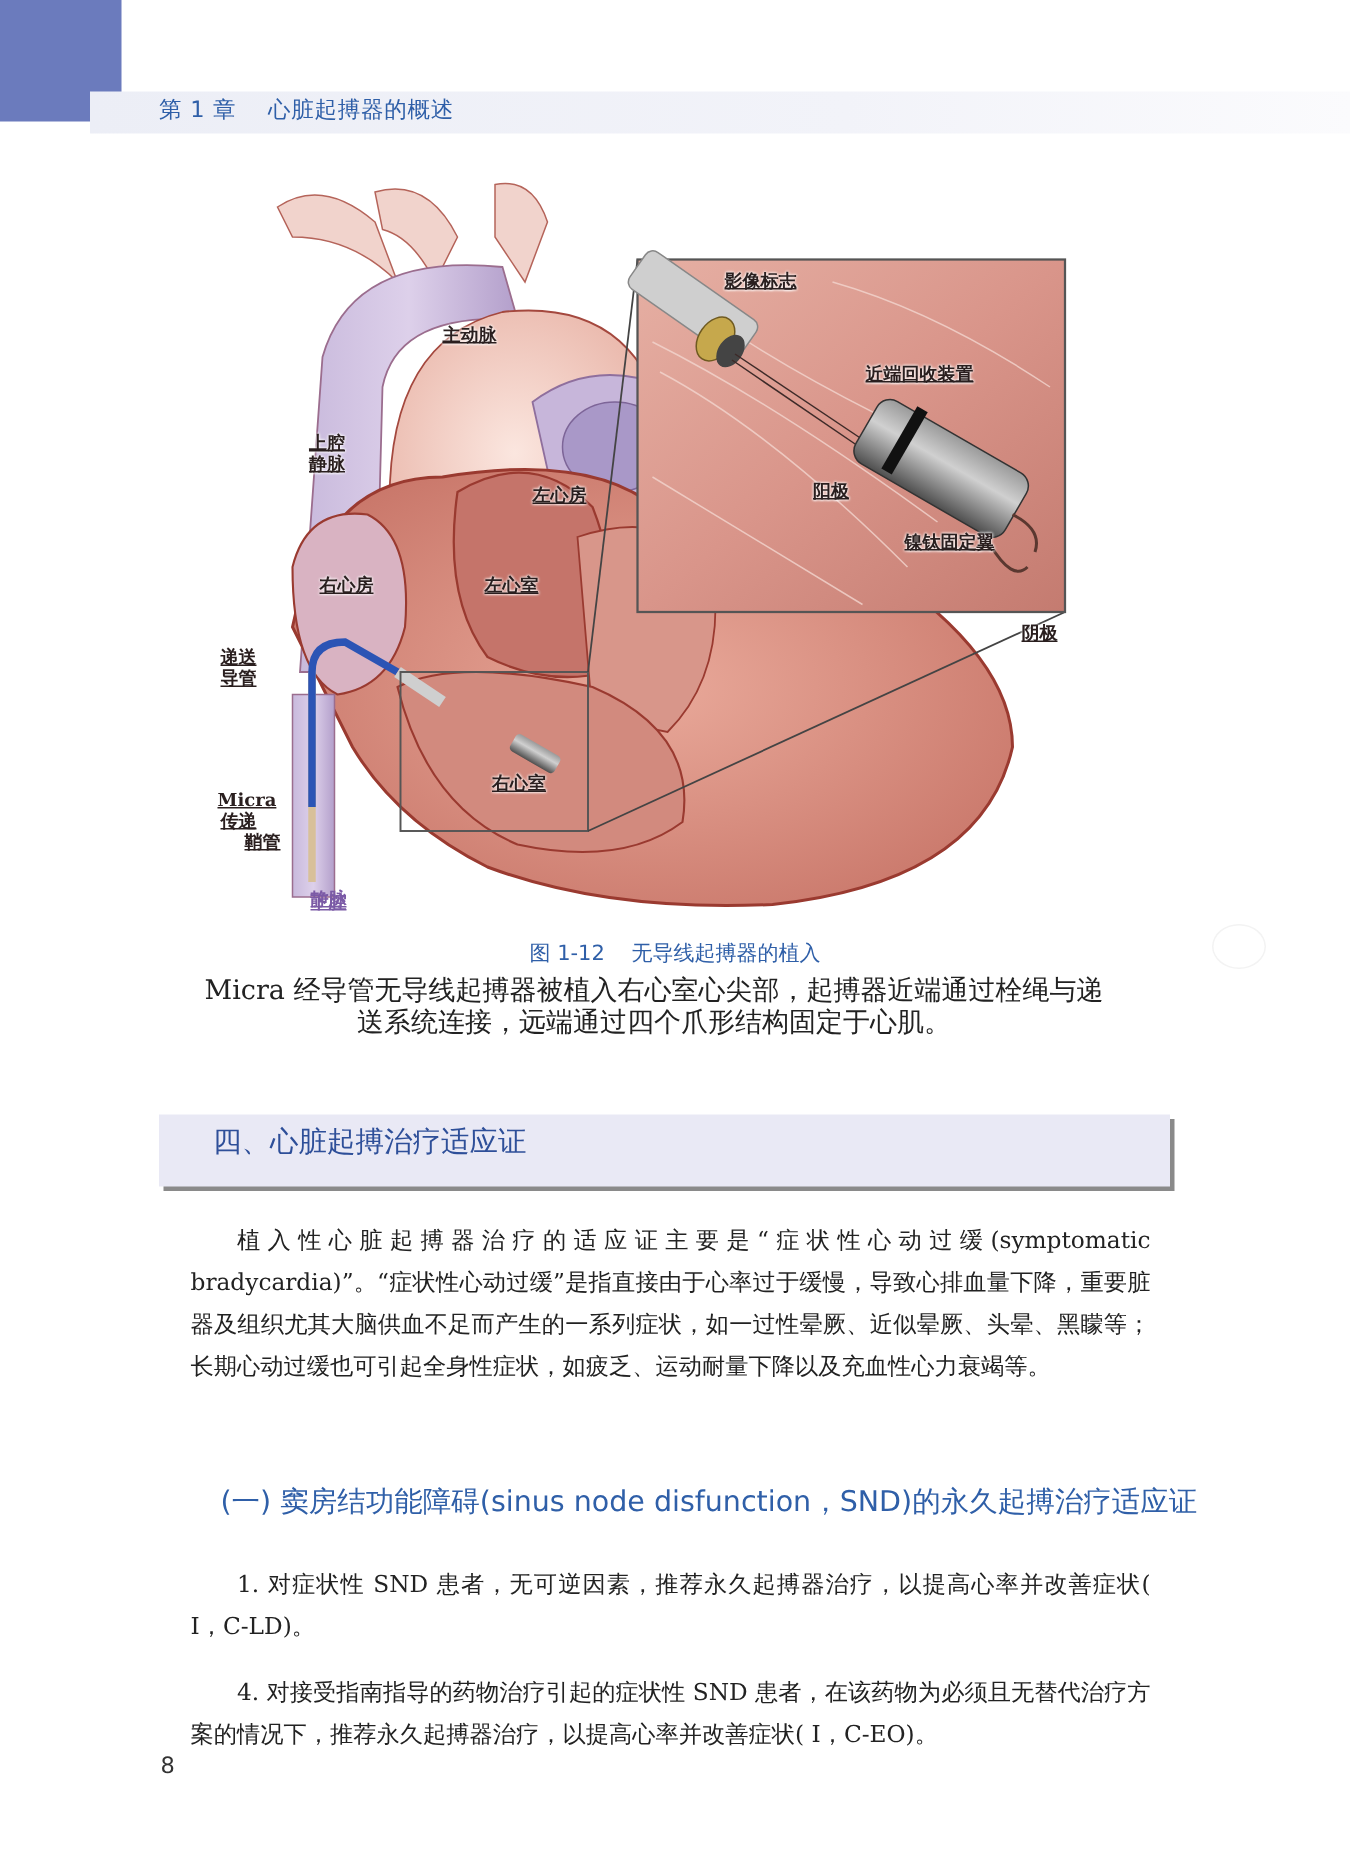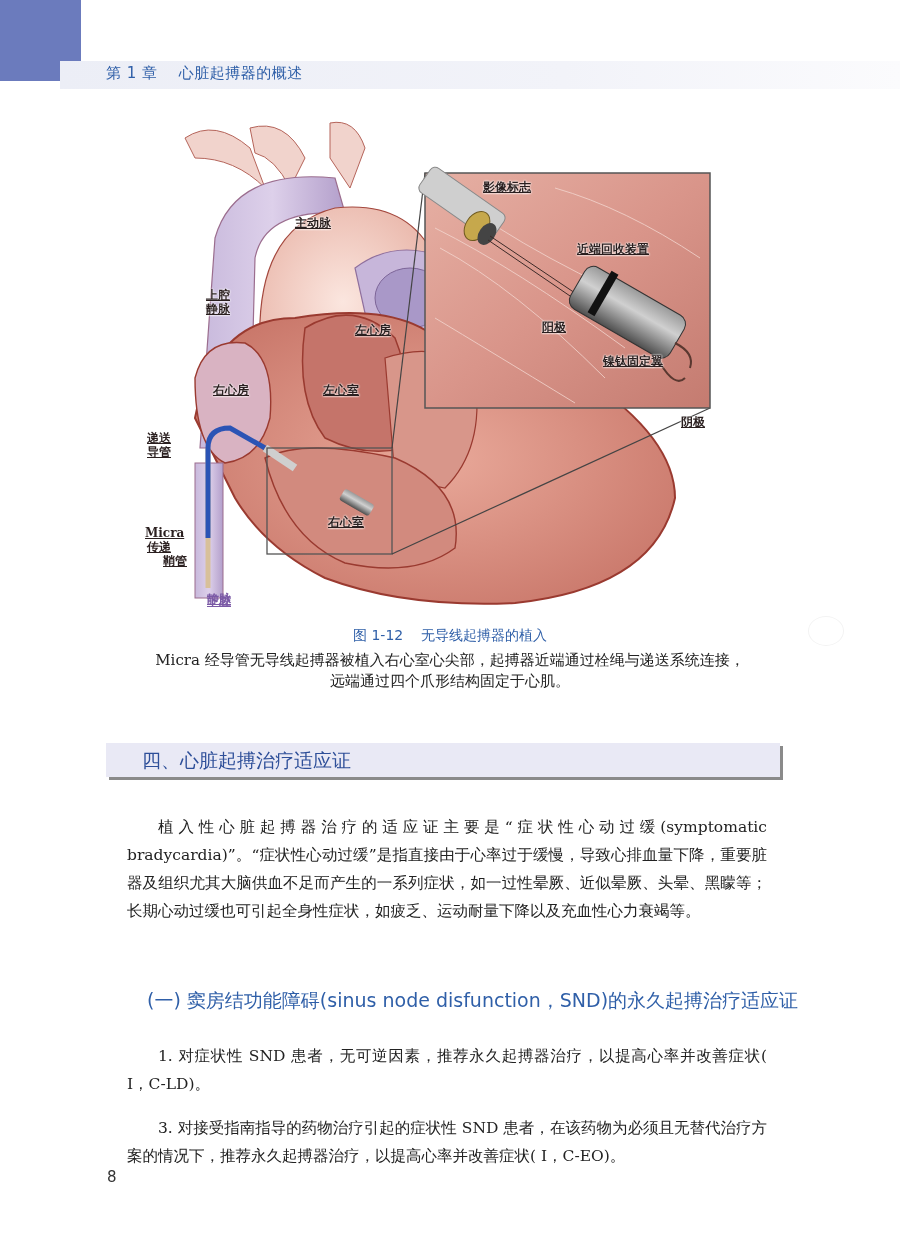--- a/index.html
+++ b/index.html
@@ -38,27 +38,27 @@
       text-decoration: underline;
     }
     .fig-label.purple { color: #7b5aa6; text-shadow: none; }
 
     .caption-title {
       position: absolute; left: 0; width: 900px; top: 627px; text-align: center;
       font-family: "DejaVu Sans", "Liberation Sans", sans-serif;
       font-size: 14px; color: #2f5fa8; white-space: pre;
     }
     .caption-text {
-      position: absolute; left: 150px; width: 600px; top: 650px;
-      text-align: center; font-size: 15px; line-height: 21px; color: #222;
+      position: absolute; left: 136px; width: 600px; top: 650px;
+      text-align: center; font-size: 18px; line-height: 21px; color: #222;
     }
 
     
     .section-head {
-      position: absolute; left: 106px; top: 743px; width: 674px; height: 34px;
+      position: absolute; left: 106px; top: 743px; width: 674px; height: 48px;
       background: #e9e9f5;
       box-shadow: 3px 3px 0 #8a8a8a;
     }
     .section-head span {
       position: absolute; left: 36px; top: 5px;
       font-family: "DejaVu Sans", "Liberation Sans", sans-serif;
       font-size: 19px; color: #2e4f99;
     }
 
     .body-text {
@@ -205,16 +205,16 @@
 </div>
 
 <div class="body-text" style="top:797px;">
   <p class="indent">植入性心脏起搏器治疗的适应证主要是“症状性心动过缓(symptomatic bradycardia)”。“症状性心动过缓”是指直接由于心率过于缓慢，导致心排血量下降，重要脏器及组织尤其大脑供血不足而产生的一系列症状，如一过性晕厥、近似晕厥、头晕、黑矇等；长期心动过缓也可引起全身性症状，如疲乏、运动耐量下降以及充血性心力衰竭等。</p>
 </div>
 
 <div class="sub-head">(一) 窦房结功能障碍(sinus node disfunction，SND)的永久起搏治疗适应证</div>
 
 <div class="body-text" style="top:1026px;">
   <p class="indent">1. 对症状性 SND 患者，无可逆因素，推荐永久起搏器治疗，以提高心率并改善症状( Ⅰ，C-LD)。</p>
-  <p class="indent">3. 对接受指南指导的药物治疗引起的症状性 SND 患者，在该药物为必须且无替代治疗方案的情况下，推荐永久起搏器治疗，以提高心率并改善症状( Ⅰ，C-EO)。</p>
+  <p class="indent">4. 对接受指南指导的药物治疗引起的症状性 SND 患者，在该药物为必须且无替代治疗方案的情况下，推荐永久起搏器治疗，以提高心率并改善症状( Ⅰ，C-EO)。</p>
 </div>
 
 <div class="page-num">8</div>
 
 </body></html>

